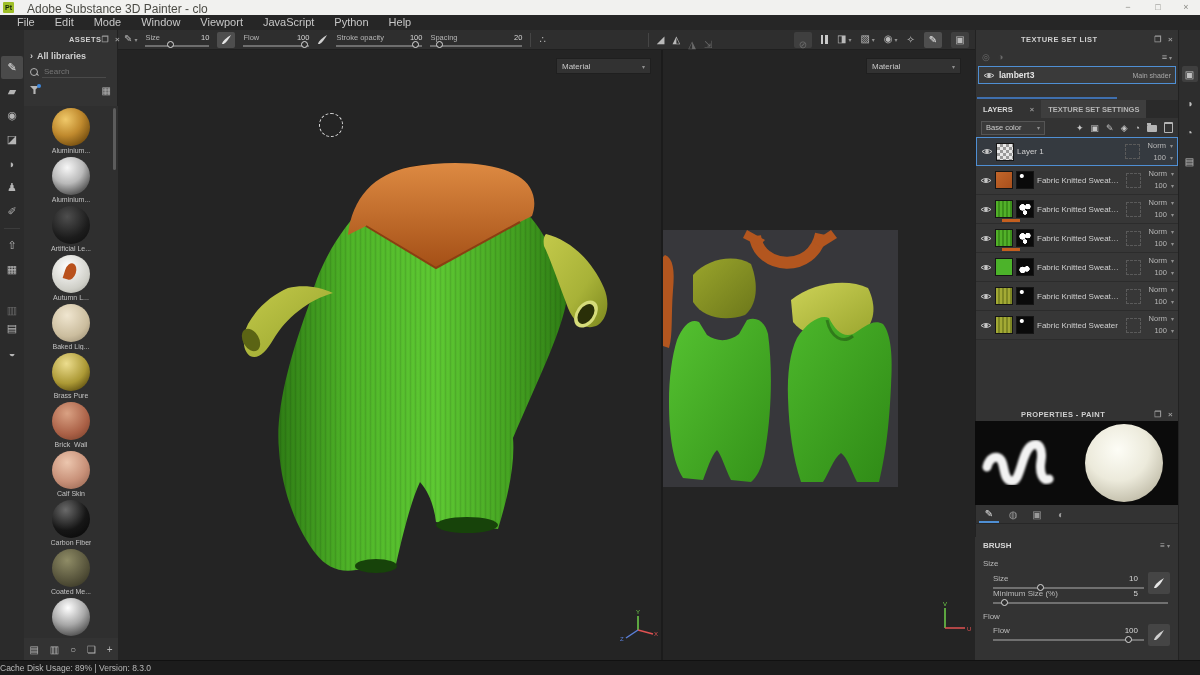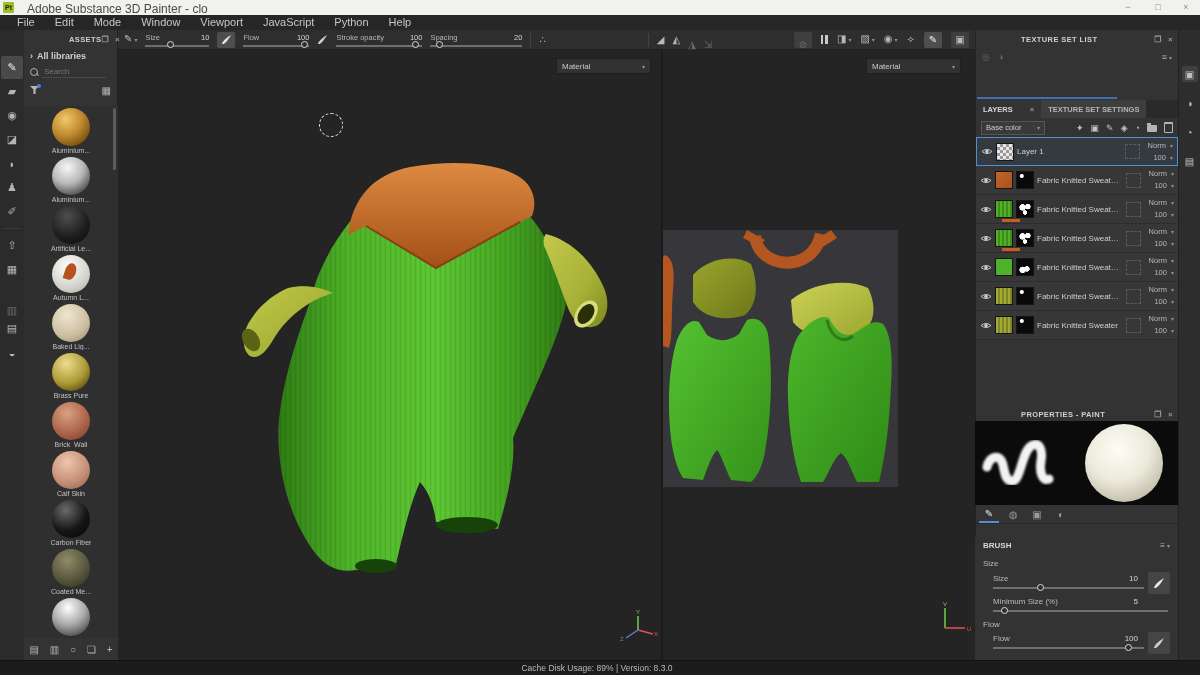--- a/index.html
+++ b/index.html
@@ -115,21 +115,21 @@
   .grp-label{padding:0 8px;font-size:8px;color:#b9b9b9;}
   .prow{display:flex;align-items:center;padding:0 8px 0 18px;font-size:8px;color:#b9b9b9;justify-content:space-between;}
   .pslider{position:relative;height:2px;background:#707070;margin:4px 34px 0 18px;}
   .pslider.full{margin-right:10px;}
   .bbox{position:absolute;right:8px;width:22px;height:22px;background:#454545;border-radius:2px;display:flex;align-items:center;justify-content:center;}
   
   #far-strip{left:1178px;top:30px;width:22px;height:630px;background:#2d2d2d;border-left:1px solid #222;box-sizing:border-box;display:flex;flex-direction:column;align-items:center;padding-top:36px;gap:13px;}
   .fs-icon{width:16px;height:16px;display:flex;align-items:center;justify-content:center;color:#c0c0c0;font-size:10px;border-radius:2px;}
   .fs-icon.boxed{background:#3f3f3f;}
   
-  #statusbar{left:0;top:660px;width:1200px;height:15px;background:#1c1c1c;border-top:1px solid #111;display:flex;align-items:center;justify-content:center;padding-right:6px;box-sizing:border-box;font-size:8.5px;color:#b9b9b9;}
+  #statusbar{left:0;top:660px;width:1200px;height:15px;background:#1c1c1c;border-top:1px solid #111;display:flex;align-items:center;justify-content:flex-start;padding-right:6px;box-sizing:border-box;font-size:8.5px;color:#b9b9b9;}
 </style>
 </head>
 <body>
 
 <div id="app">
 
   <div id="titlebar" class="abs">
     <div id="app-badge" class="abs">Pt</div>
     <div id="win-title" class="abs">Adobe Substance 3D Painter - clo</div>
     <div class="winctl abs" style="right:60px;">−</div>
@@ -453,20 +453,28 @@
       <span class="hicons">
         <span>❐</span>
         <span>×</span>
       </span>
     </div>
     <div class="subtool">
       <span>◎</span>
       <span>◑</span>
       <span class="right"><span>≡</span><span class="chev">▾</span></span>
     </div>
+    <div id="lambert-row">
+      <svg width="12" height="9" viewBox="0 0 12 9">
+          <path d="M1 4.5 Q6 0.5 11 4.5 Q6 8.5 1 4.5Z" fill="none" stroke="#c8c8c8"></path>
+          <circle cx="6" cy="4.5" r="1.8" fill="#c8c8c8"></circle>
+        </svg>
+      <b>lambert3</b>
+      <span class="shader">Main shader</span>
+    </div>
   </div>
   <div id="tsl-scrollline" class="abs"></div>
 
   <div id="layers-panel" class="abs">
     <div id="layer-tabs">
       <div class="ltab">
         <span>LAYERS</span>
         <span style="color:#9a9a9a;">×</span>
       </div>
       <div class="ltab inactive">
@@ -629,21 +637,21 @@
         </div>
       <div class="pslider">
           <span class="knob" style="left:32%;"></span>
         </div>
       <div class="bbox" style="top:-2px;">
         <svg width="12" height="12" viewBox="0 0 12 12">
             <path d="M1 11 C2 7 6 4 11 1 C8 6 6 9 3 11 Z" fill="#e6e6e6"></path>
           </svg>
       </div>
     </div>
-    <div style="position:relative;margin-top:8px;">
+    <div style="position:relative;">
       <div class="prow">
           <span>Minimum Size (%)</span>
           <span style="margin-right:32px;color:#d6d6d6;">5</span>
         </div>
       <div class="pslider full">
           <span class="knob" style="left:7%;"></span>
         </div>
     </div>
     <div class="grp-label" style="margin-top:8px;">Flow</div>
     <div style="position:relative;margin-top:5px;">

